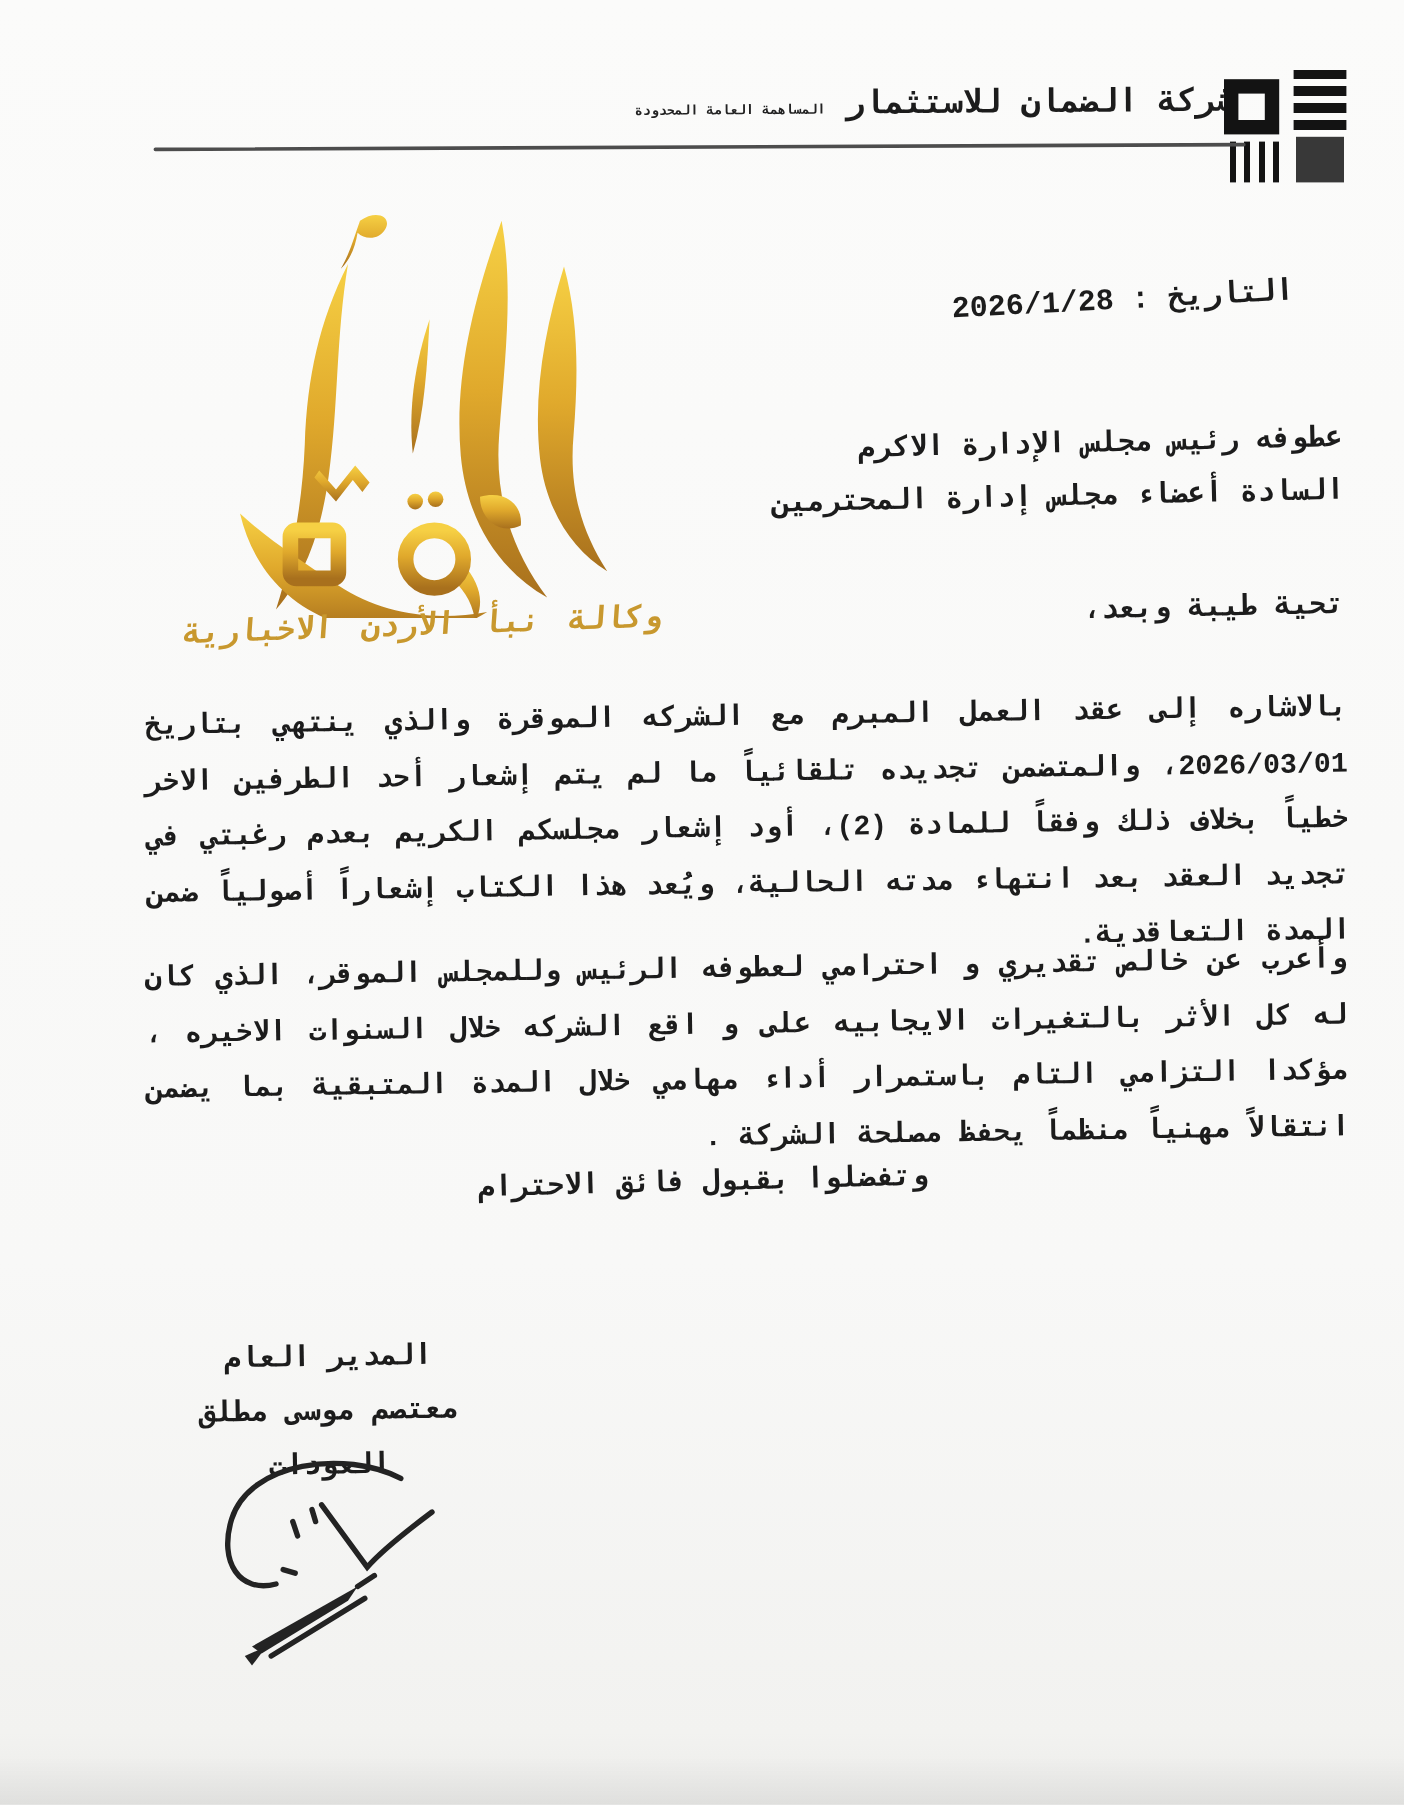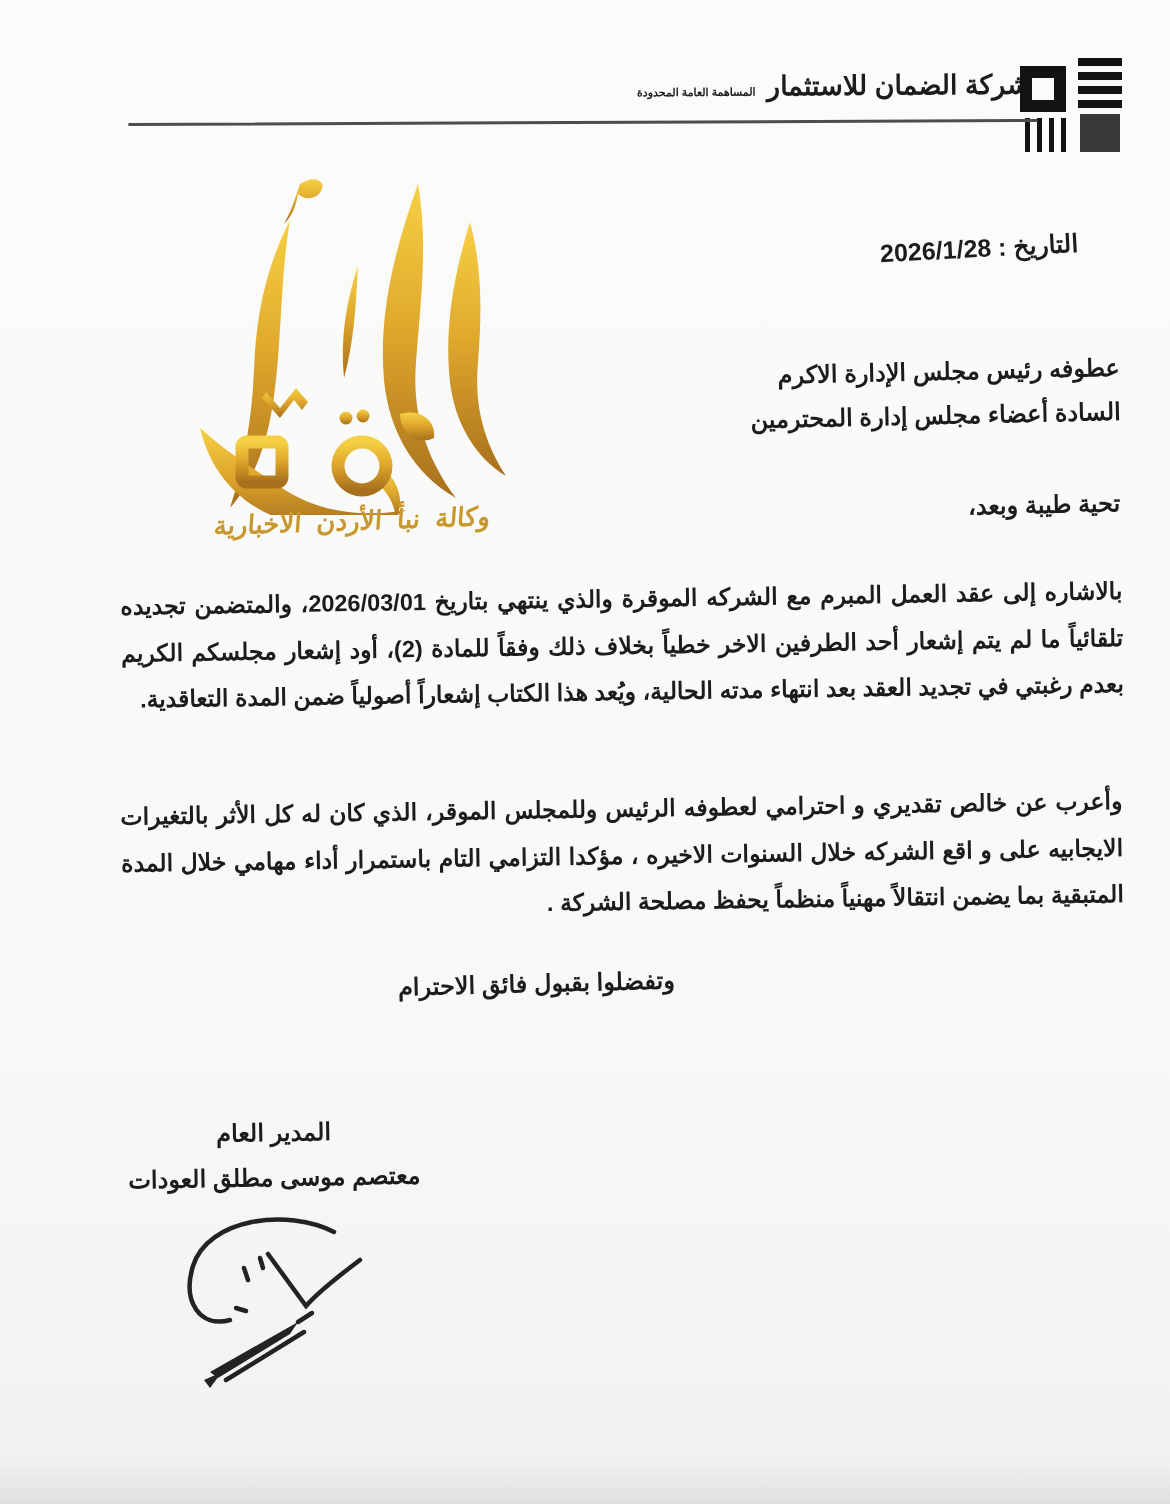--- a/index.html
+++ b/index.html
@@ -1,19 +1,19 @@
 <!DOCTYPE html>
 <html lang="ar"><head>
 <meta charset="utf-8">
 <style>
   html,body{margin:0;padding:0;background:#e9e9e9;}
   .page{
     position:relative;width:1170px;height:1504px;overflow:hidden;
     background:linear-gradient(180deg,#fbfbfa 0%,#f8f8f7 70%,#f2f2f0 96%,#ebebe9 100%);
-    font-family:Liberation Sans, sans-serif;color:#1c1c1c;
+    font-family:Liberation Mono, monospace;color:#1c1c1c;
   }
   .page::after{content:"";position:absolute;left:0;bottom:0;width:100%;height:40px;
     background:linear-gradient(180deg,rgba(0,0,0,0) 0%,rgba(0,0,0,0.05) 100%);pointer-events:none;}
   .abs{position:absolute;}
   
   .co-name{top:70px;right:140px;direction:rtl;white-space:nowrap;font-weight:700;transform:rotate(-0.4deg);}
   .co-name .big{font-size:27px;letter-spacing:0;}
   .co-name .small{font-size:11px;margin-right:7px;font-weight:700;color:#222;}
   .header-rule{top:121px;left:128px;width:910px;height:3px;background:#4d4d4d;transform:rotate(-0.25deg);border-radius:2px;}
   .logo{top:58px;right:48px;width:102px;height:94px;}

